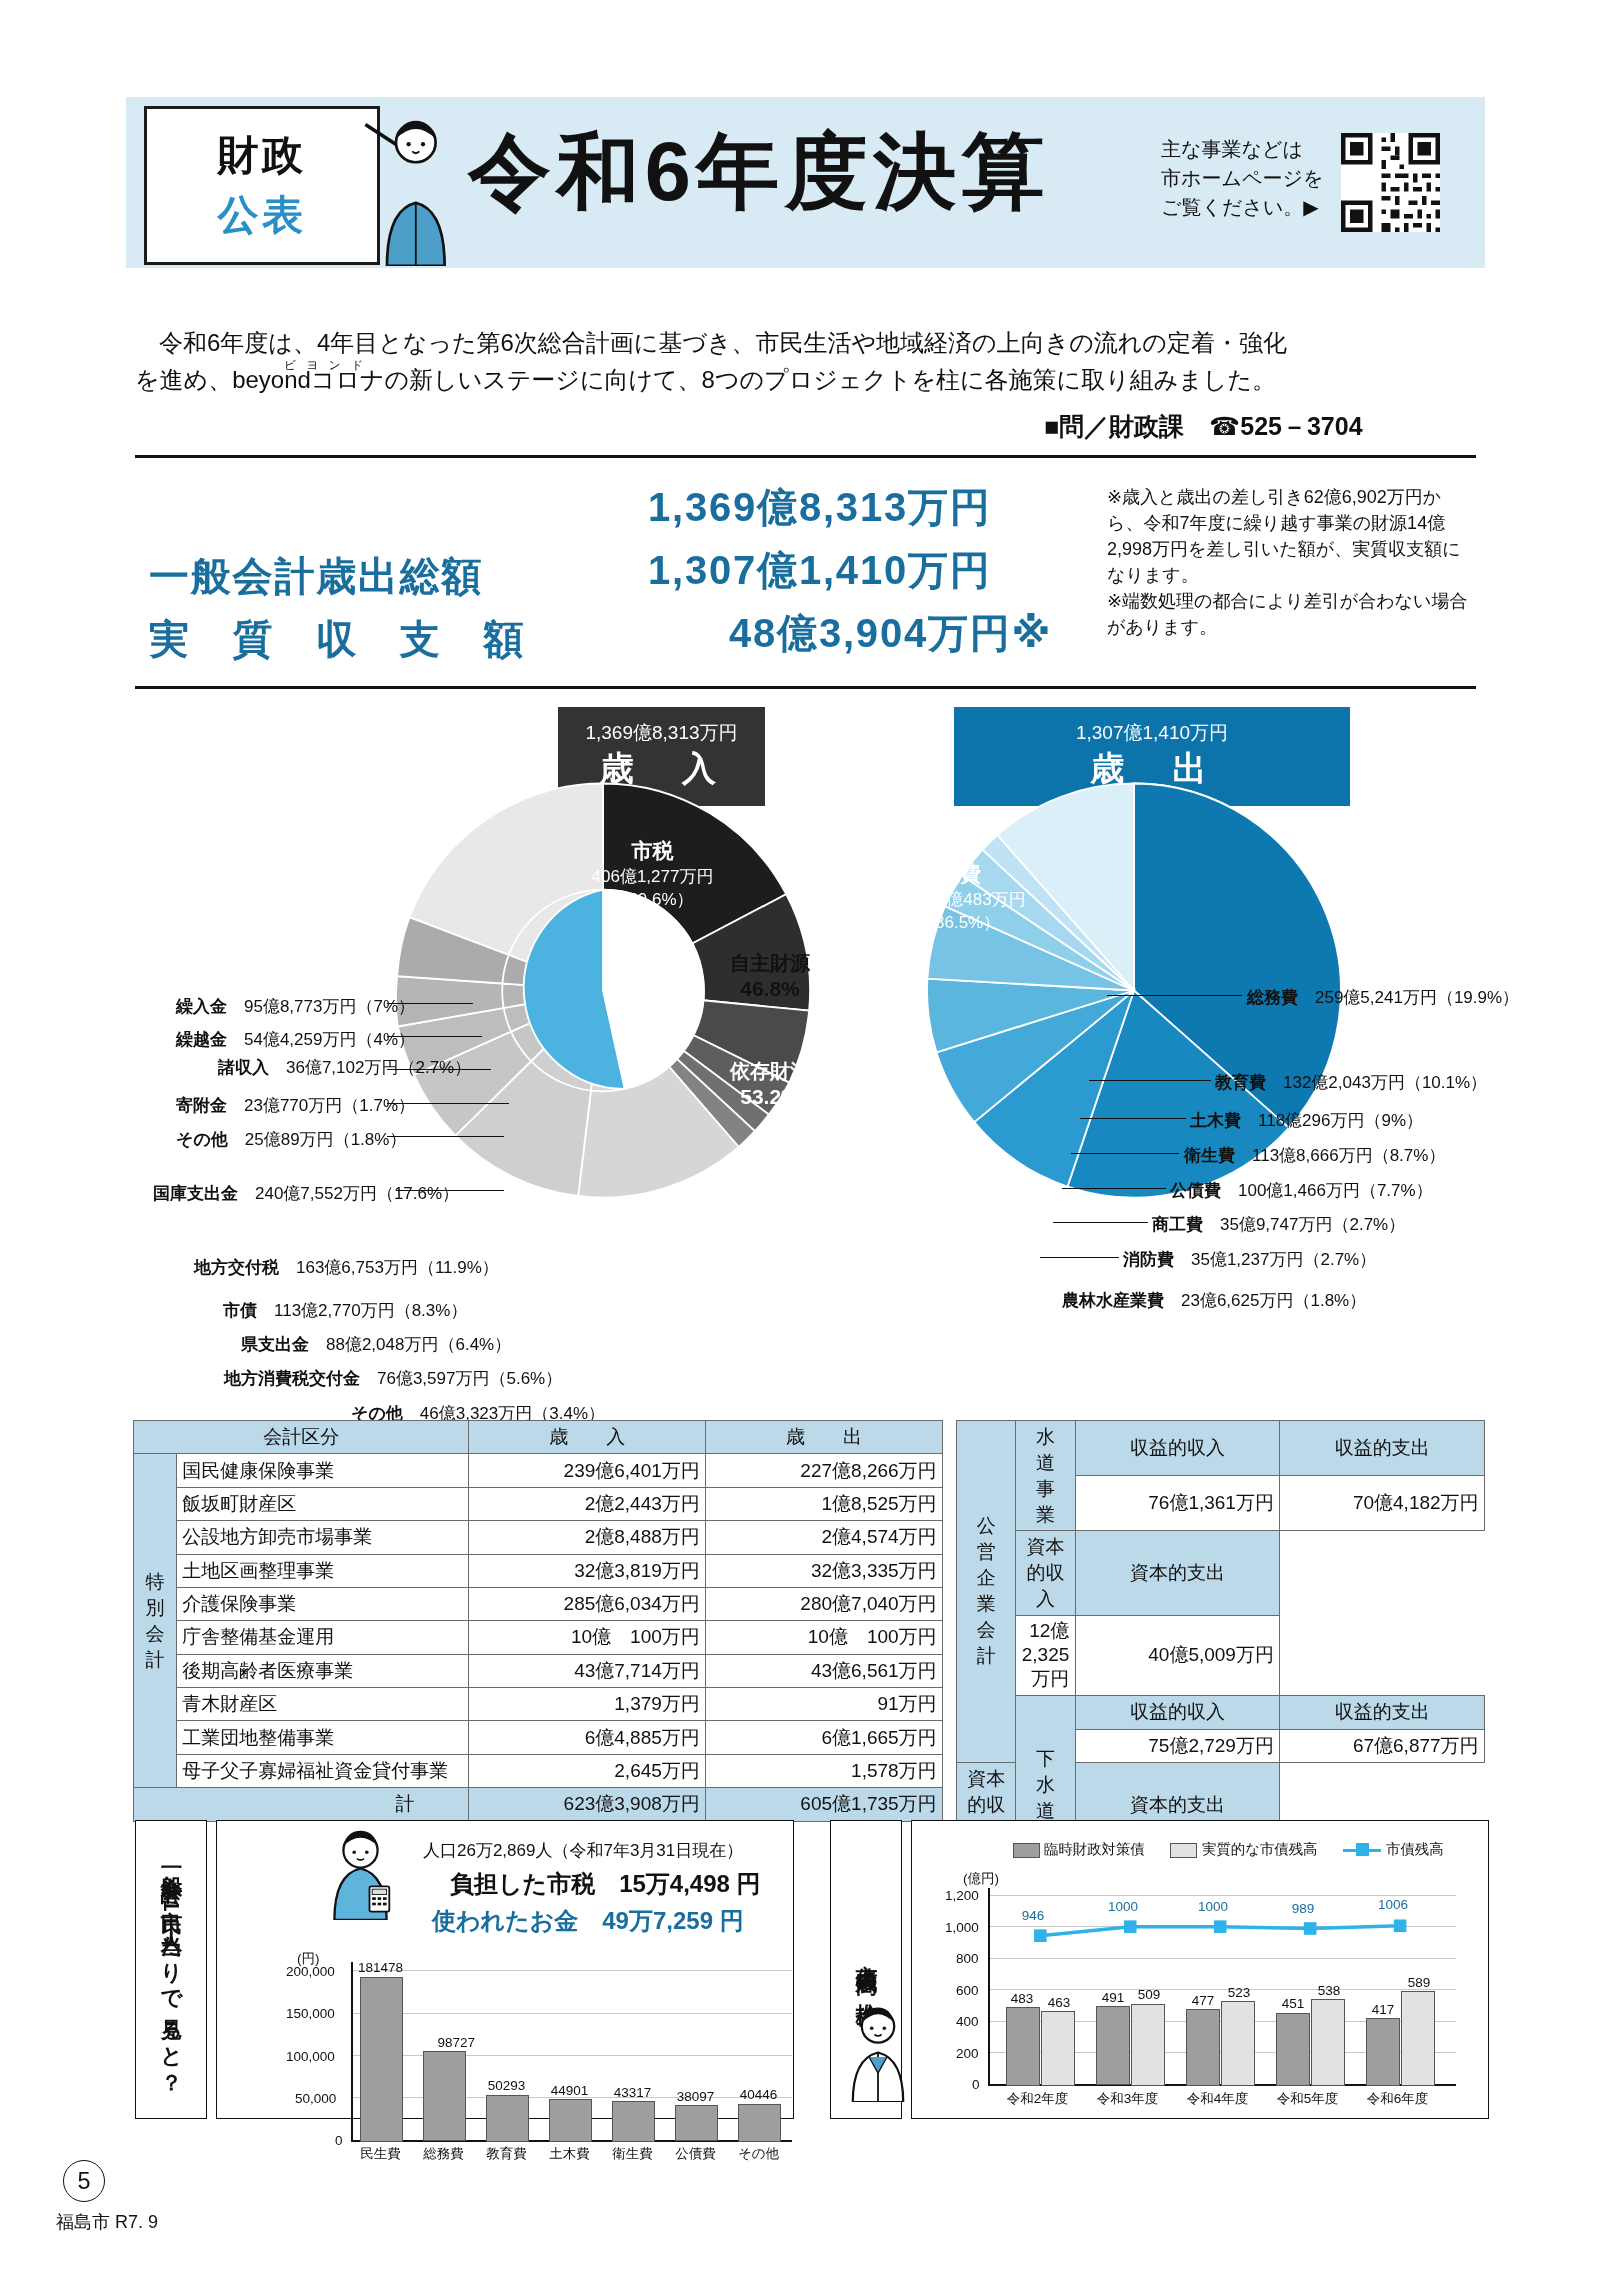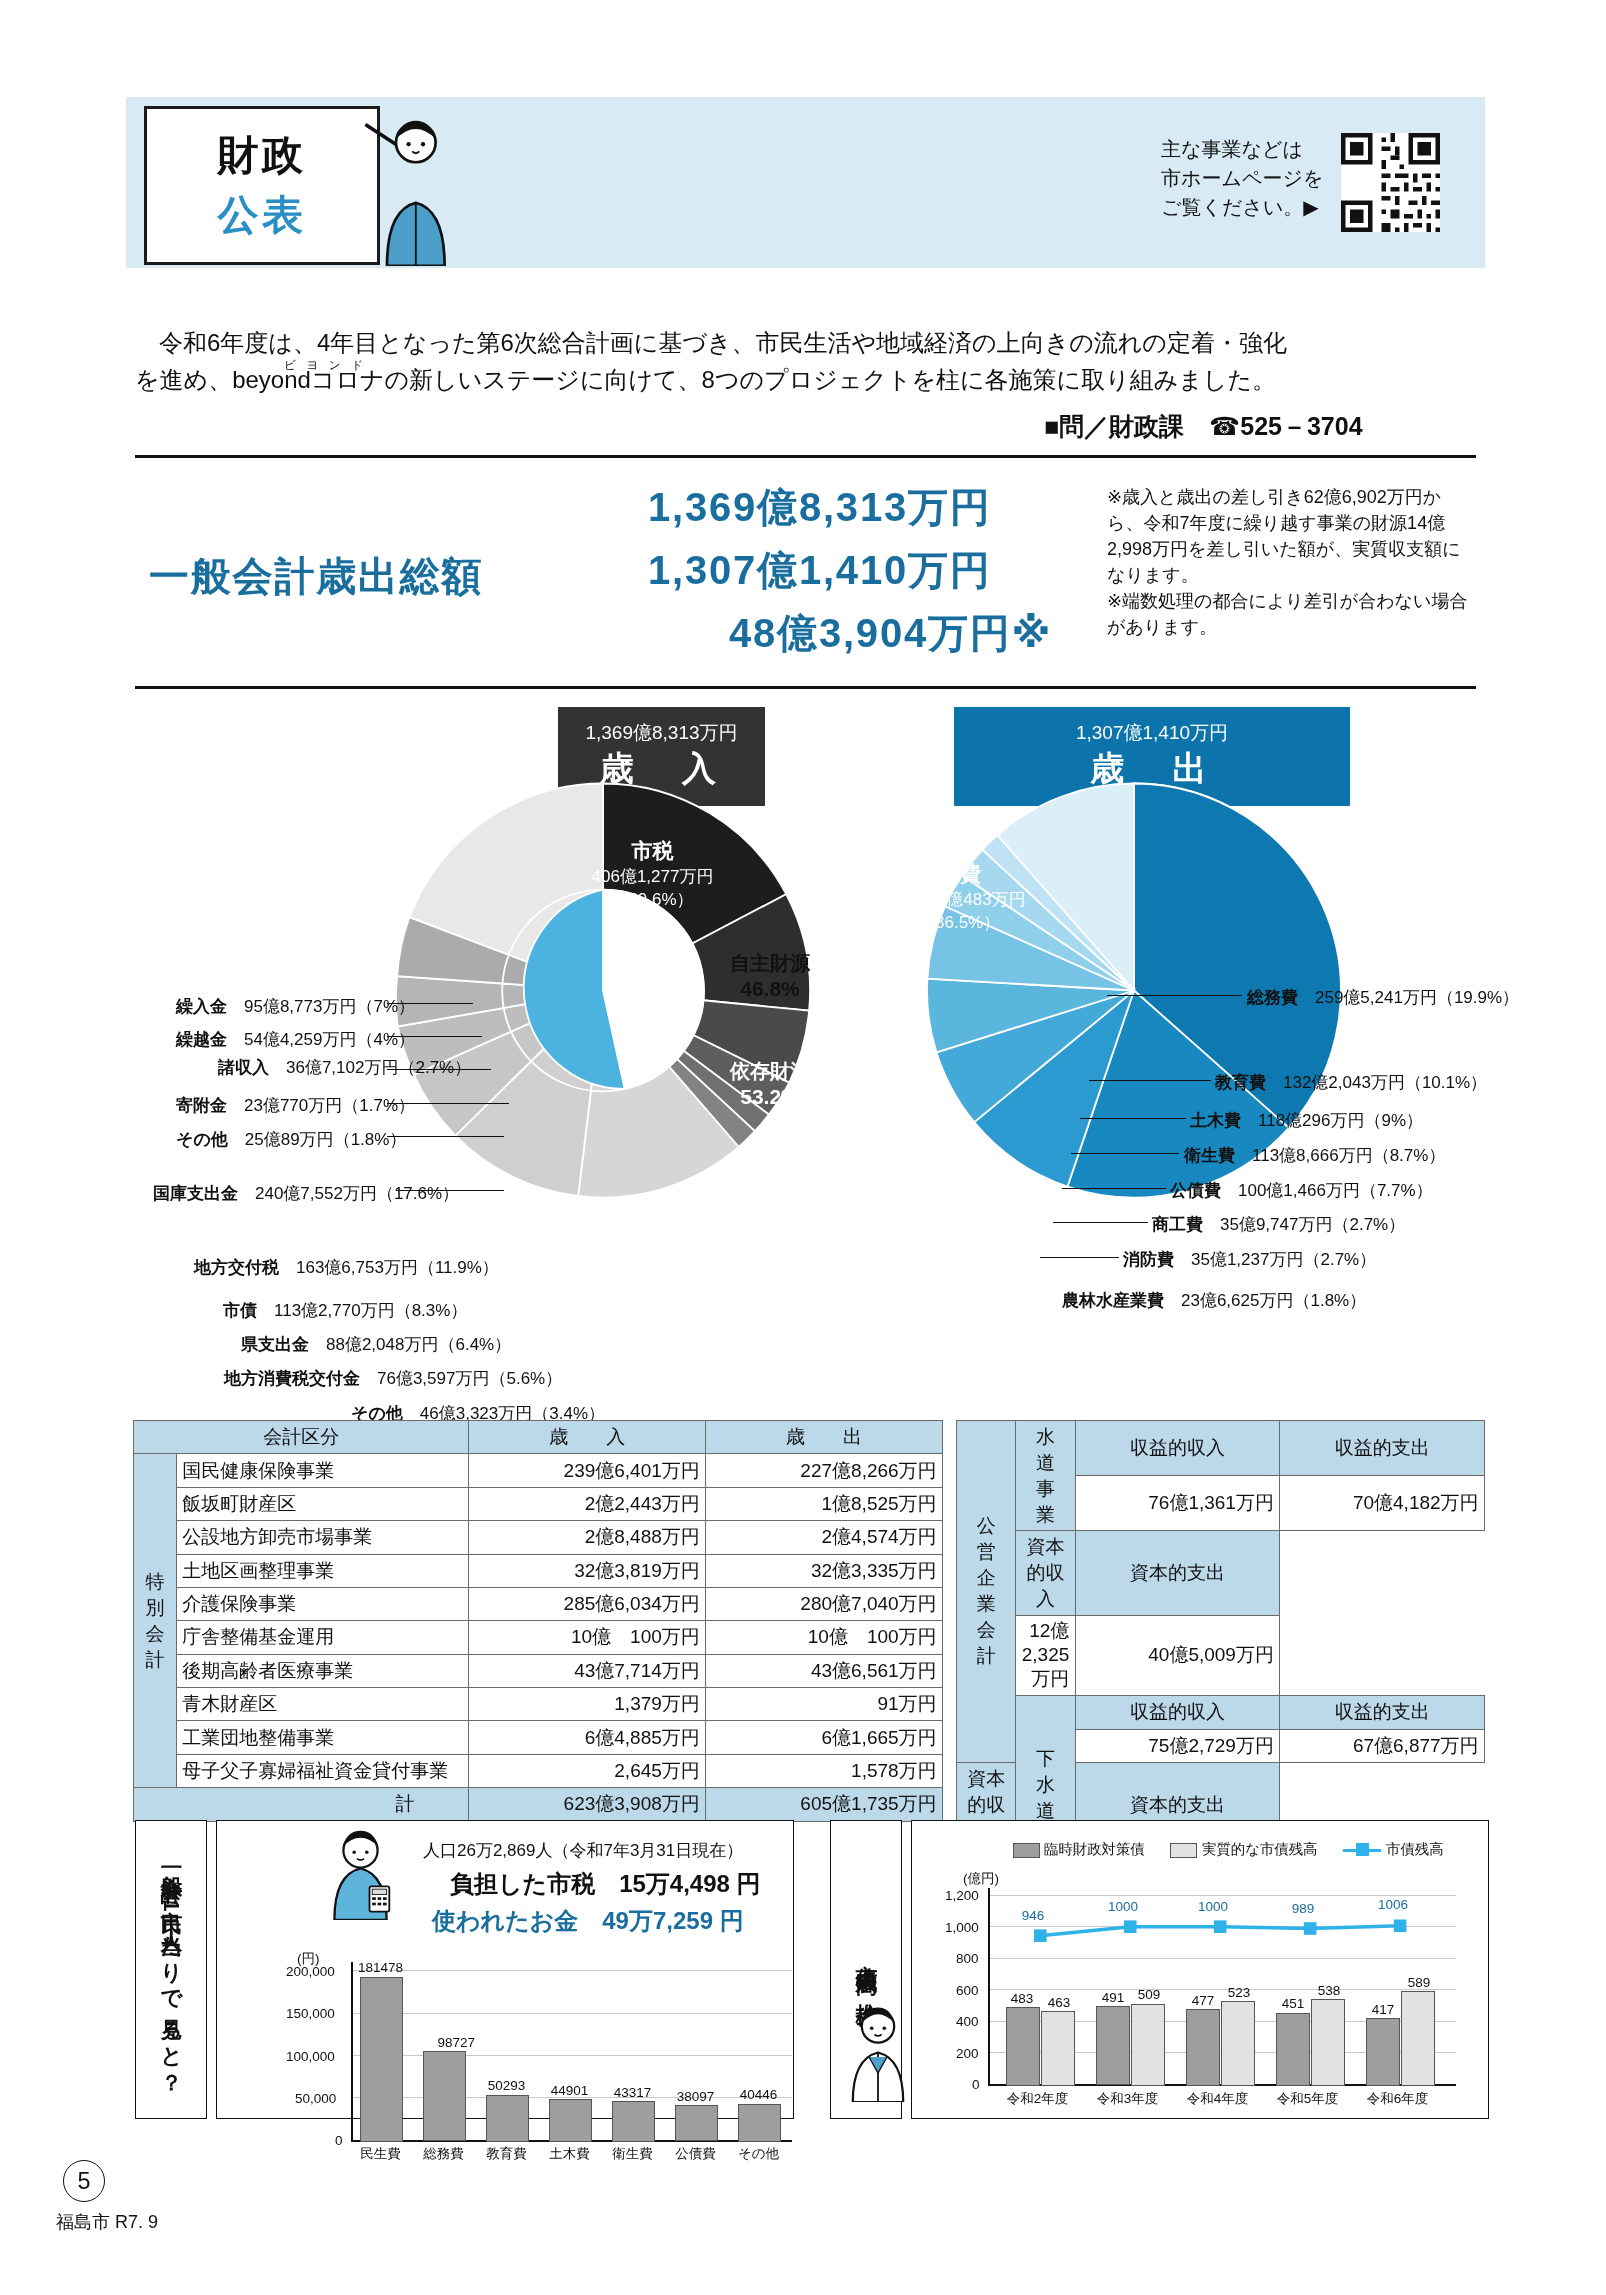--- a/index.html
+++ b/index.html
@@ -81,20 +81,21 @@
     <line x1="6" y1="18" x2="58" y2="52" stroke="#111" stroke-width="4"></line>
     <circle cx="62" cy="38" r="22" fill="#fff" stroke="#111" stroke-width="3"></circle>
     <path d="M40 34 q22 -22 44 0 q-6 -20 -22 -20 q-16 0 -22 20z" fill="#111"></path>
     <circle cx="54" cy="40" r="2.4" fill="#111"></circle>
       <circle cx="70" cy="40" r="2.4" fill="#111"></circle>
     <path d="M58 48 q4 4 8 0" stroke="#111" stroke-width="2" fill="none"></path>
     <path d="M30 175 q0 -62 32 -70 q32 8 32 70z" fill="#4b9fc9" stroke="#111" stroke-width="3"></path>
     <path d="M62 105 l0 70" stroke="#111" stroke-width="2"></path>
   </svg>
 
+  <div class="big-title">令和6年度決算</div>
 
   <div class="hm-note">主な事業などは<br>市ホームページを<br>ご覧ください。▶</div>
 
   <svg class="qr" viewBox="0 0 22 22">
     <rect width="22" height="22" fill="#fff"></rect>
     <g fill="#111">
       <rect x="0" y="0" width="7" height="7"></rect>
         <rect x="1" y="1" width="5" height="5" fill="#fff"></rect>
         <rect x="2" y="2" width="3" height="3"></rect>
       <rect x="15" y="0" width="7" height="7"></rect>
@@ -149,20 +150,21 @@
   <div class="contact">■問／財政課　☎525－3704</div>
 
   <div class="rule-top"></div>
   <div class="rule-bot"></div>
 
   <div class="tot num" style="left:648px;top:480px;">1,369億8,313万円</div>
 
   <div class="tot" style="left:149px;top:549px;">一般会計歳出総額</div>
   <div class="tot num" style="left:648px;top:543px;">1,307億1,410万円</div>
 
+  <div class="tot" style="left:149px;top:612px;">実　質　収　支　額</div>
   <div class="tot num" style="left:729px;top:606px;">48億3,904万円※</div>
 
   <div class="tot-note">※歳入と歳出の差し引き62億6,902万円から、令和7年度に繰り越す事業の財源14億2,998万円を差し引いた額が、実質収支額になります。<br>※端数処理の都合により差引が合わない場合があります。</div>
 
   <div class="pie-wrap">
 
     <div class="badge in-badge">
       <div class="amt">1,369億8,313万円</div>
       <div class="nm">歳　入</div>
     </div>

